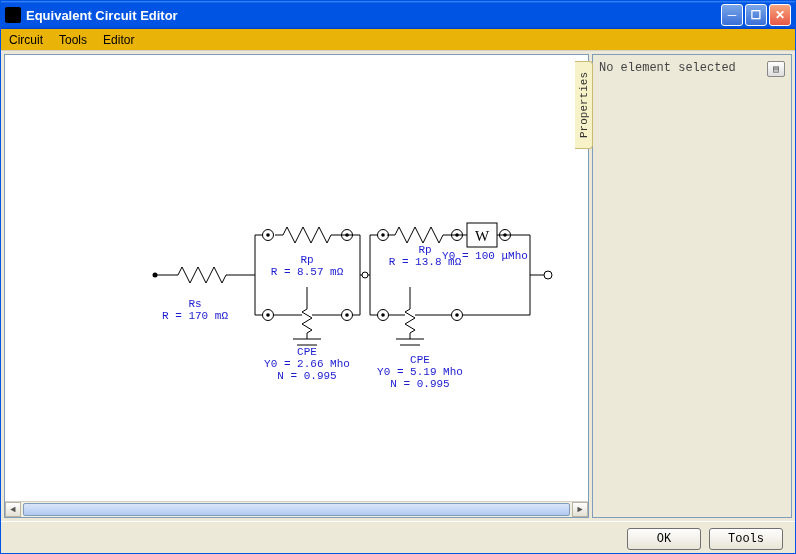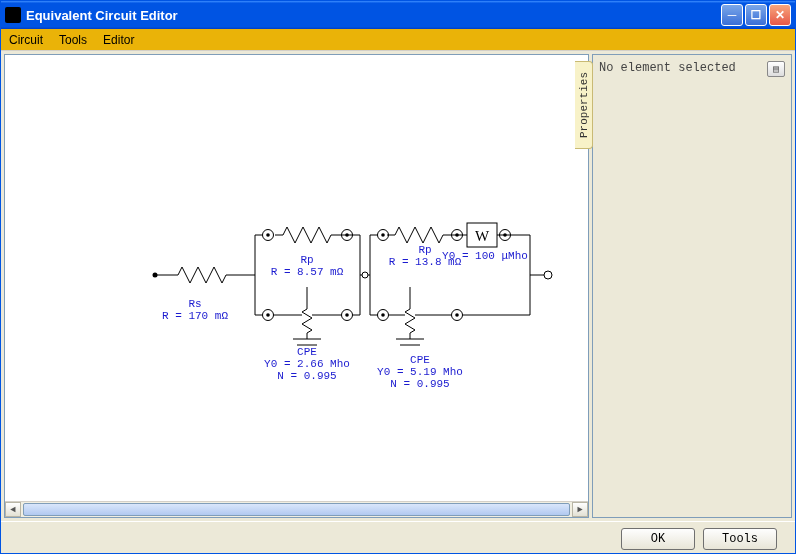--- a/index.html
+++ b/index.html
@@ -134,21 +134,21 @@
     display:flex;align-items:center;justify-content:center;
     font-size:10px;color:#555;
   }
   .buttonbar {
     height: 34px;
     border-top: 1px solid #fff;
     background: #ece9d8;
     display: flex;
     align-items: center;
     justify-content: flex-end;
-    padding: 0 18px;
+    padding: 0 12px;
     gap: 8px;
   }
   .btn {
     min-width: 74px;
     height: 22px;
     font-family: "Courier New", monospace;
     font-size: 12px;
     background: linear-gradient(to bottom,#fefefe,#e8e5d7);
     border: 1px solid #707070;
     border-radius: 3px;

